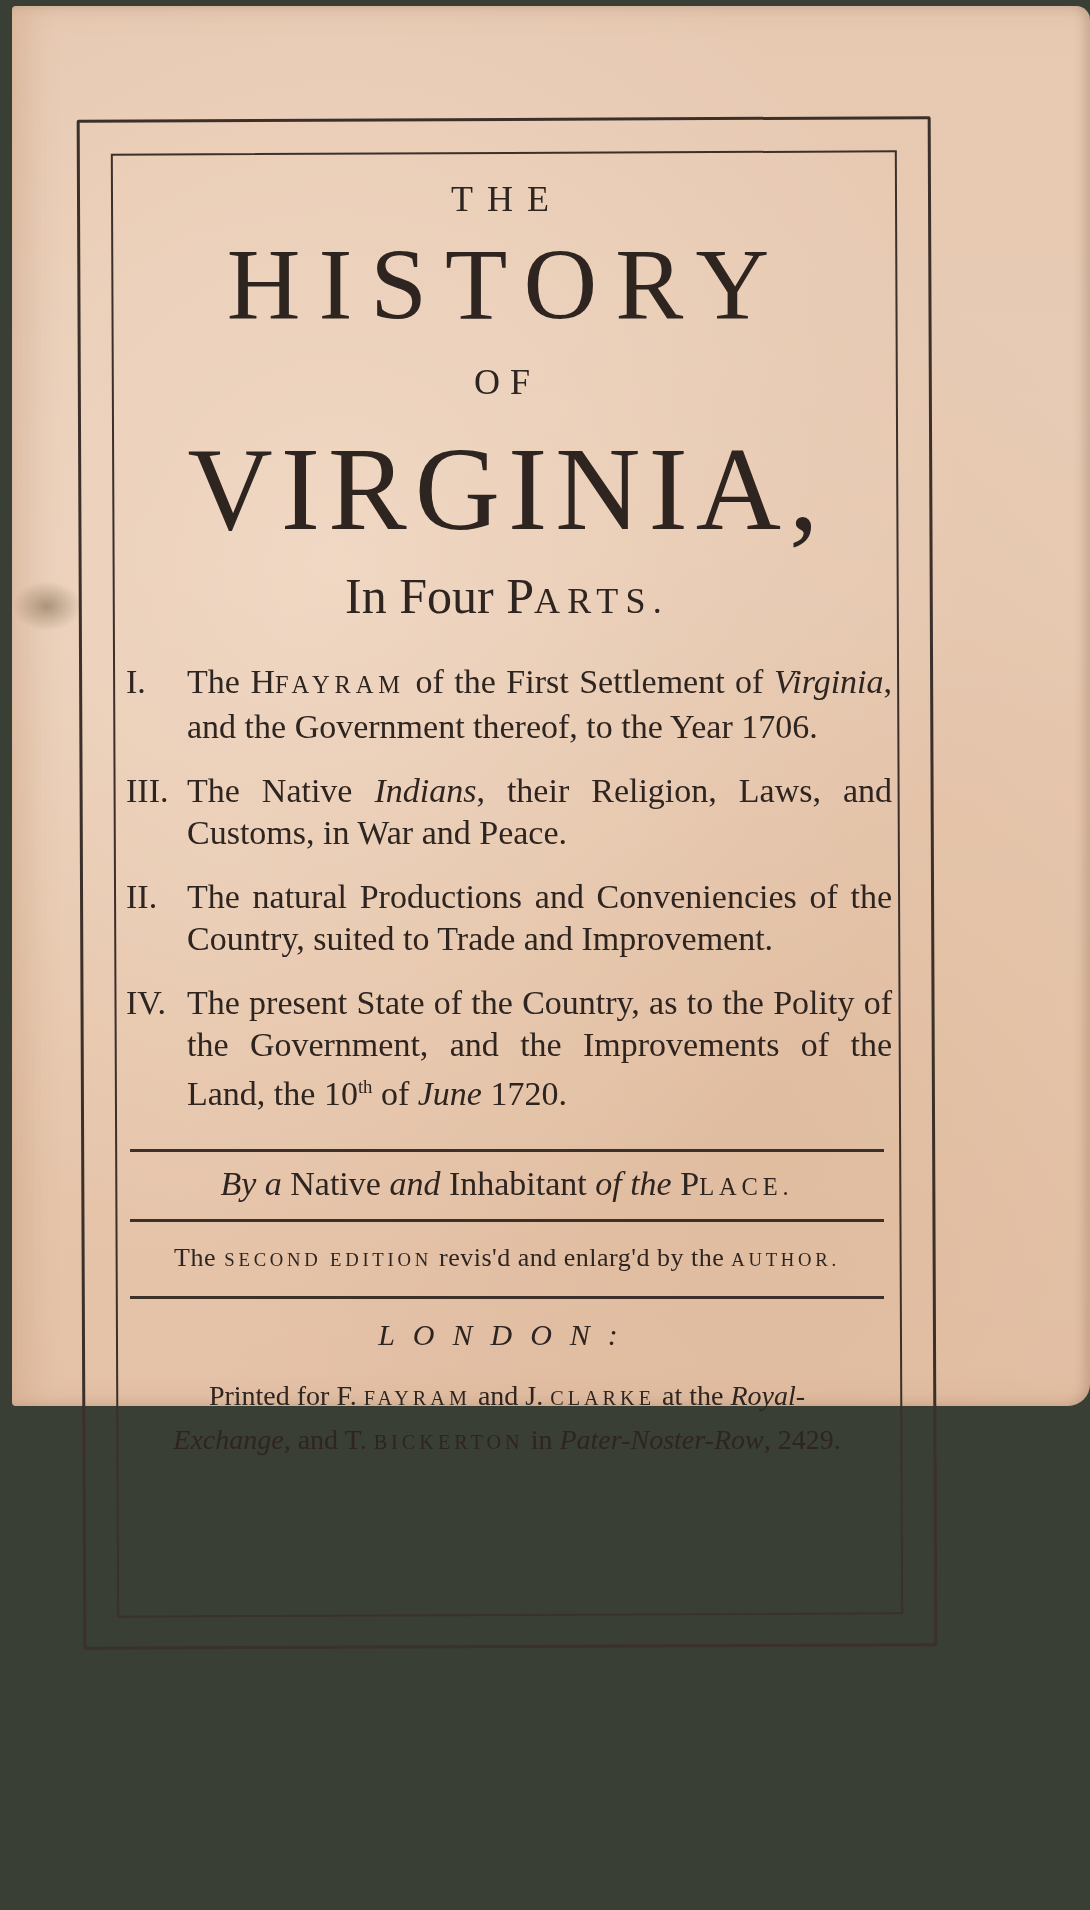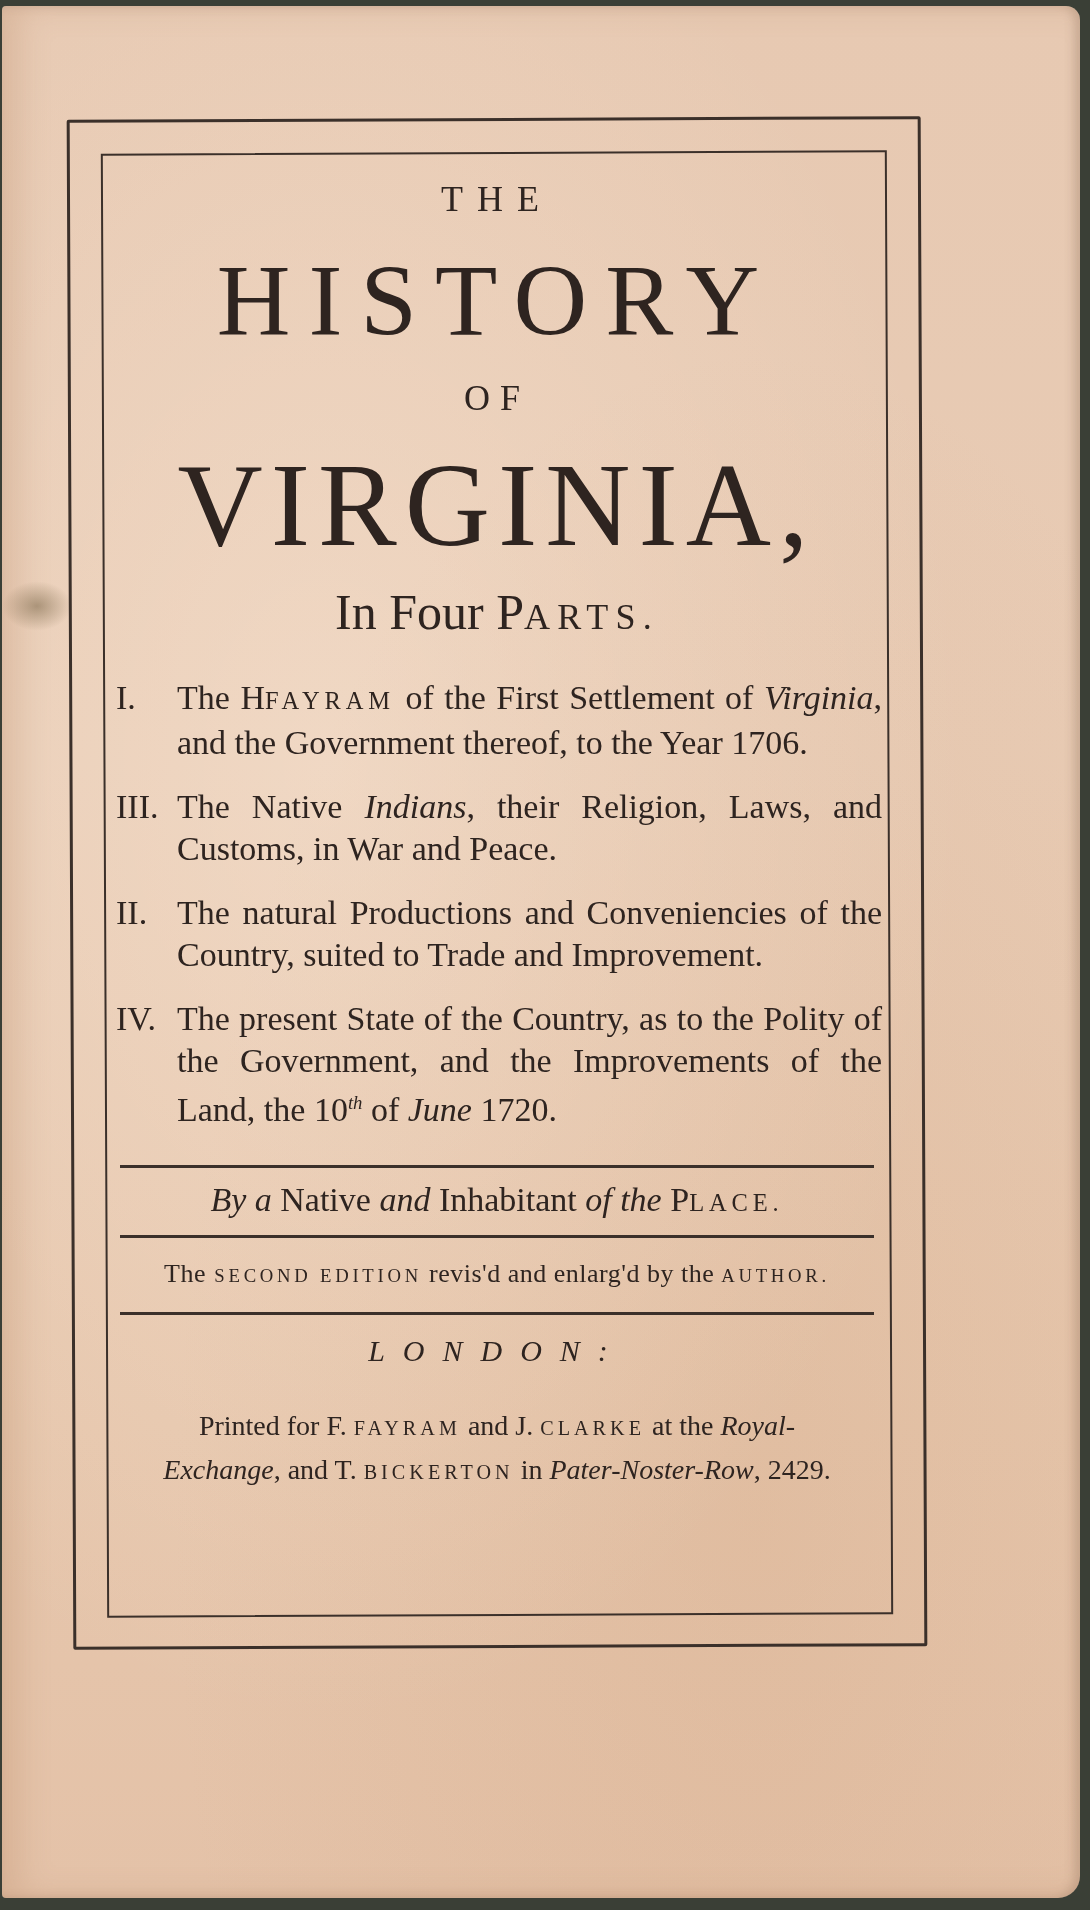--- a/index.html
+++ b/index.html
@@ -3,21 +3,21 @@
 <meta charset="utf-8">
 <style>
   html, body { margin: 0; padding: 0; }
   body {
     width: 1090px; height: 1910px; overflow: hidden;
     background: #3a3f36;
     font-family: "Liberation Serif", "DejaVu Serif", serif;
     color: #2e2420;
   }
   .page {
-    position: absolute; left: 2px; top: 6px; width: 1078px; height: 1892px;
+    position: absolute; left: 12px; top: 6px; width: 1078px; height: 1400px;
     background:
       radial-gradient(ellipse at 30% 40%, rgba(255,240,225,0.35), rgba(0,0,0,0) 60%),
       radial-gradient(ellipse at 70% 80%, rgba(200,150,110,0.18), rgba(0,0,0,0) 55%),
       linear-gradient(180deg, #e7c9b2 0%, #e8cbb4 40%, #e6c6ac 75%, #e4c2a8 100%);
     border-radius: 4px 14px 22px 4px;
     box-shadow: inset 18px 0 30px rgba(180,130,95,0.25), inset -6px 0 10px rgba(120,90,70,0.25);
   }
   .stain {
     position: absolute; left: 0; top: 575px; width: 70px; height: 50px;
     background: radial-gradient(ellipse, rgba(120,100,70,0.55), rgba(0,0,0,0) 70%);
@@ -27,35 +27,35 @@
     border: 3px solid #3b302a; border-radius: 2px;
     transform: rotate(-0.25deg);
   }
   .inner-frame {
     position: absolute; left: 102px; top: 146px; width: 782px; height: 1460px;
     border: 2px solid #3b302a;
     transform: rotate(-0.25deg);
   }
   .content { position: absolute; left: 110px; top: 160px; width: 770px; text-align: center; }
   .the { font-size: 36px; letter-spacing: 14px; margin-top: 12px; height: 48px; }
-  .history { font-size: 102px; letter-spacing: 18px; margin-top: 20px; line-height: 110px; }
+  .history { font-size: 102px; letter-spacing: 18px; margin-top: 4px; line-height: 110px; }
   .of { font-size: 36px; letter-spacing: 10px; margin-top: 22px; line-height: 40px; }
   .virginia { font-size: 118px; letter-spacing: 8px; line-height: 120px; margin-top: 28px; }
   .in-four { font-size: 50px; margin-top: 16px; line-height: 60px; }
   .sc { font-size: 0.72em; letter-spacing: 0.2em; }
   .parts { text-align: left; margin-top: 30px; }
   .part { position: relative; padding-left: 65px; font-size: 34px; line-height: 42px; margin-bottom: 22px; text-align: justify; }
   .part .num { position: absolute; left: 4px; top: 0; }
   .rule { border-top: 3px solid #3b302a; margin: 0 8px; }
   .author { font-size: 34px; line-height: 52px; margin: 6px 0; }
   .edition { font-size: 26px; line-height: 44px; margin: 14px 0; letter-spacing: 0.5px; }
   .london { font-size: 30px; letter-spacing: 18px; font-style: italic; margin-top: 16px; line-height: 40px; }
-  .imprint { font-size: 28px; line-height: 42px; margin-top: 34px; text-align: center; }
+  .imprint { font-size: 28px; line-height: 42px; margin-top: 20px; text-align: center; }
   i { }
-  .sup { font-size: 0.55em; vertical-align: super; font-style: italic; }
+  .sup { font-size: 0.55em; vertical-align: super; }
 </style>
 </head>
 <body>
 
 <div class="page">
   <div class="stain"></div>
   <div class="outer-frame"></div>
   <div class="inner-frame"></div>
 
   <div class="content">

